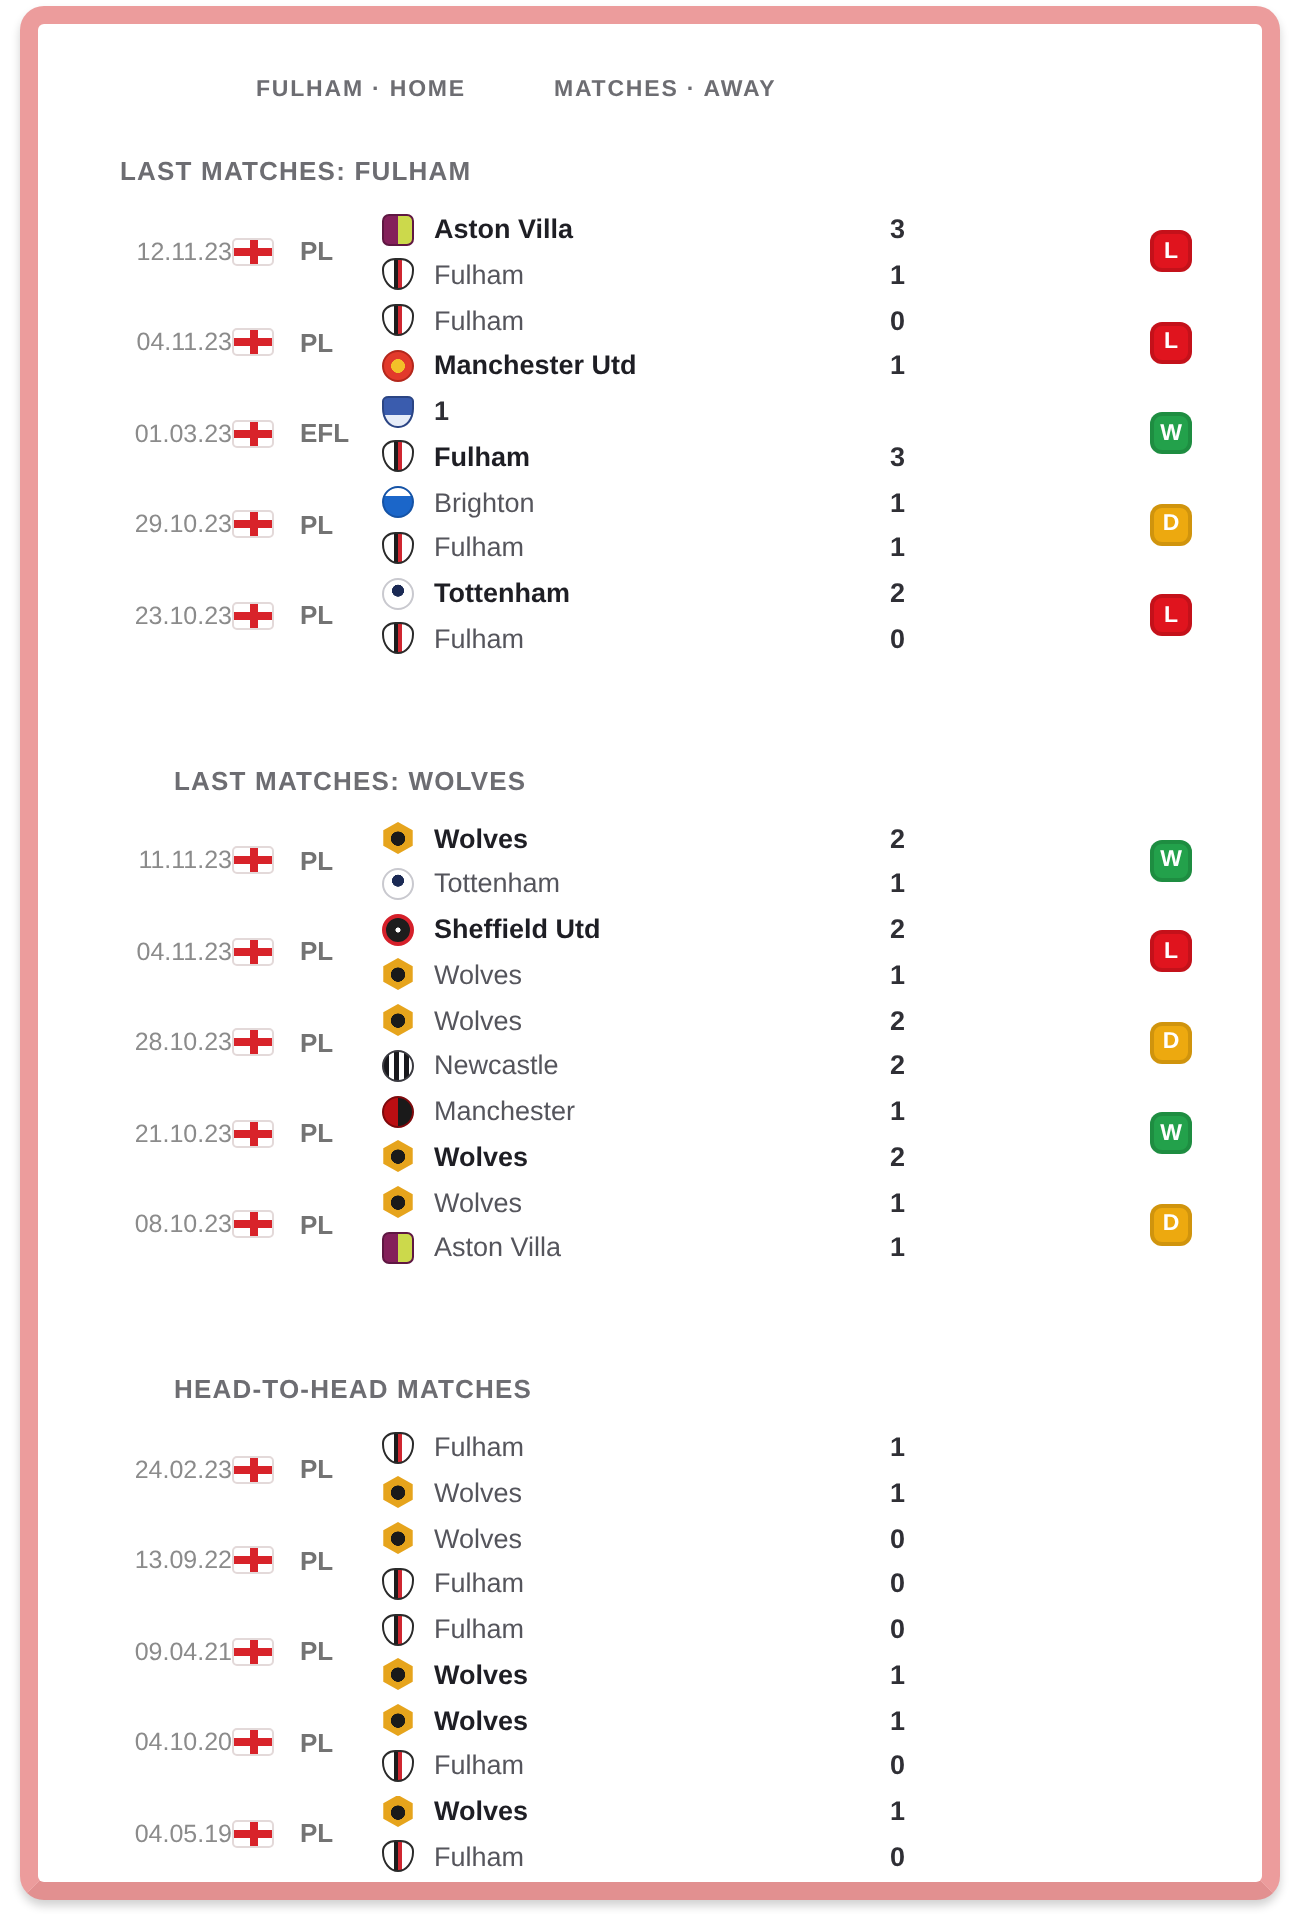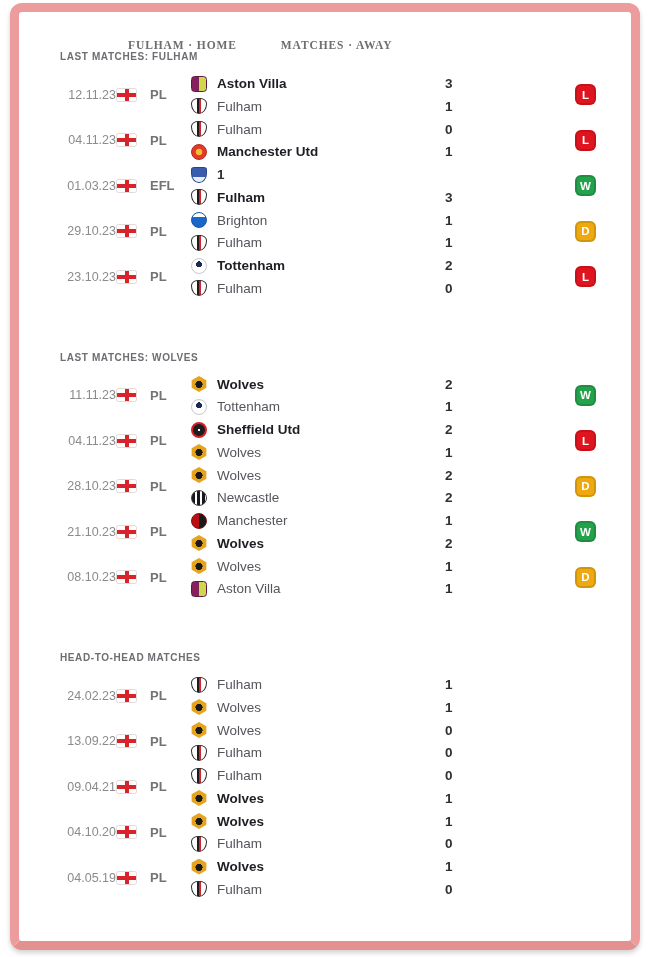--- a/index.html
+++ b/index.html
@@ -4,27 +4,27 @@
 <style>
   html,body{margin:0;padding:0;background:#fff;}
   .page{position:relative;width:650px;height:957px;background:#fff;overflow:hidden;
         font-family:"Liberation Sans","DejaVu Sans",sans-serif;}
   .frame{position:absolute;left:10px;right:10px;top:3px;bottom:7px;
          border:9px solid #ec9c9c;border-bottom-color:#e29090;border-radius:12px;
          box-shadow:0 3px 5px rgba(0,0,0,.18);background:#fff;box-sizing:border-box;}
   .content{position:absolute;left:19px;right:19px;top:12px;bottom:16px;
            padding:15px 14px 0 22px;box-sizing:border-box;}
 
-  .header-row{display:flex;gap:44px;padding-left:68px;font-family:Liberation Serif, serif;}
+  .header-row{display:flex;gap:44px;padding-left:68px;margin-bottom:27px;}
   .header-item{font-size:11.5px;font-weight:bold;letter-spacing:.9px;color:#6d6d72;}
 
   .section{margin-bottom:0;}
-  .section-title{font-size:10px;font-weight:bold;letter-spacing:.6px;color:#6d6d72;
+  .section-title{font-size:13px;font-weight:bold;letter-spacing:.6px;color:#6d6d72;
                  margin:0 0 10px 0;}
-  .section + .section .section-title{margin-top:52px;}
+  .section + .section .section-title{margin-top:52px;margin-left:27px;}
 
   .match-row{display:flex;align-items:center;height:45.5px;}
   .col-date{width:56px;font-size:12.5px;color:#8b8b8b;flex-shrink:0;text-align:right;}
   .col-flag{width:34px;flex-shrink:0;display:flex;align-items:center;}
   .flag{width:21px;height:14px;border-radius:2.5px;border:1px solid #e3d9d9;box-sizing:border-box;
         background:
           linear-gradient(#d8232a 0 0) center/100% 4px no-repeat,
           linear-gradient(#d8232a 0 0) center/4px 100% no-repeat,#fff;}
   .col-comp{width:41px;font-size:13px;font-weight:bold;color:#737373;flex-shrink:0;}
   .col-teams{display:flex;flex-direction:column;justify-content:center;flex:1;}

